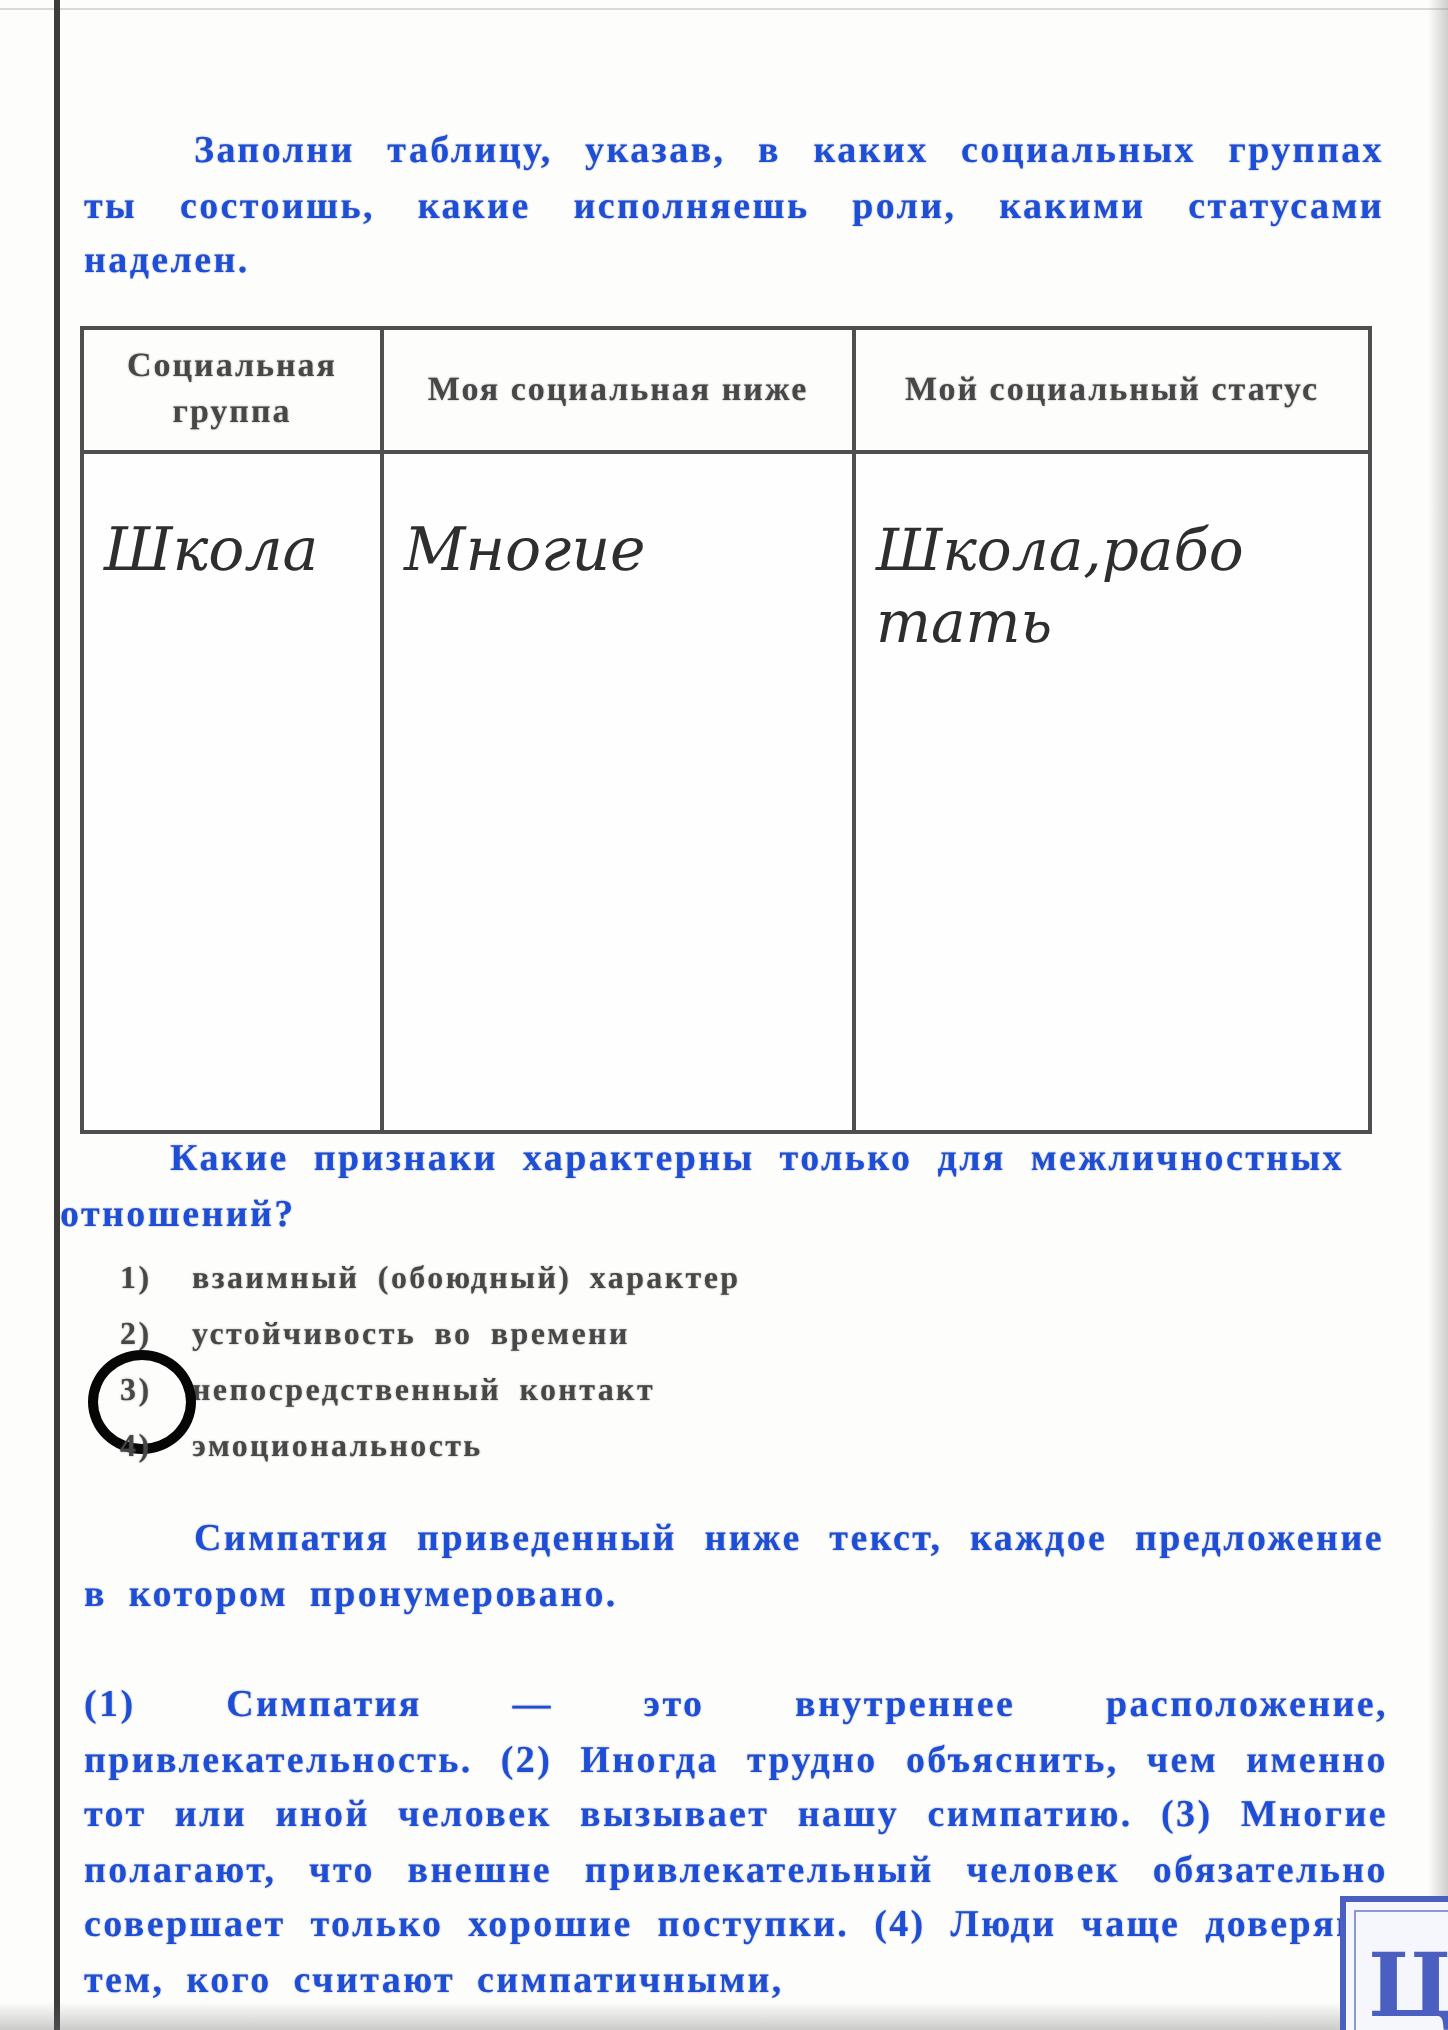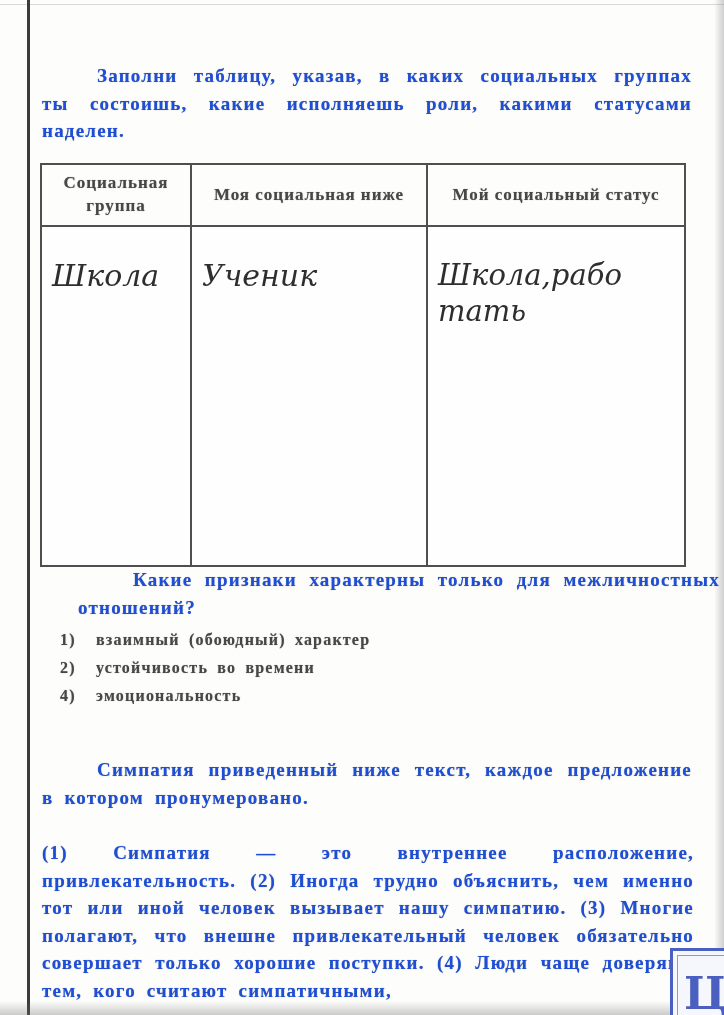--- a/index.html
+++ b/index.html
@@ -41,21 +41,21 @@
     text-shadow:0 0 1px rgba(80,80,80,0.55);
   }
   table.tbl td{height:308px;vertical-align:top;padding:30px 8px 0 10px;background:#fefefe;}
 
   .hand{
     font-family:"DejaVu Serif",serif;font-style:italic;font-weight:500;
     font-size:30px;color:#2e2e2e;line-height:1.25;
   }
   .hand-wrap{display:inline-block;width:205px;word-break:break-all;font-size:29px;}
 
-  .q2{left:30px;top:566px;width:642px;margin-left:48px;}
+  .q2{left:30px;top:566px;width:642px;}
 
   .opts{position:absolute;left:60px;top:626px;width:600px;}
   .opt{
     position:relative;
     font-size:16px;line-height:28px;
     font-weight:700;color:#474747;
     letter-spacing:1.2px;word-spacing:4px;
     text-shadow:0 0 1px rgba(80,80,80,0.55);
   }
   .opt-num{display:inline-block;width:36px;}
@@ -109,37 +109,41 @@
         <th>Моя социальная ниже</th>
         <th>Мой социальный статус</th>
       </tr>
     </thead>
     <tbody>
       <tr>
         <td>
           <span class="hand">Школа</span>
         </td>
         <td>
-          <span class="hand">Ученик</span>
+          <span class="hand">Многие</span>
         </td>
         <td>
           <span class="hand hand-wrap">Школа,работать</span>
         </td>
       </tr>
     </tbody>
   </table>
 
   <p class="para indent q2">Какие признаки характерны только для межличностных отношений?</p>
 
   <div class="opts">
     <div class="opt">
       <span class="opt-num">1)</span><span>взаимный (обоюдный) характер</span>
     </div>
     <div class="opt">
       <span class="opt-num">2)</span><span>устойчивость во времени</span>
+    </div>
+    <div class="opt">
+      <div class="pen-circle"></div>
+      <span class="opt-num">3)</span><span>непосредственный контакт</span>
     </div>
     <div class="opt">
       <span class="opt-num">4)</span><span>эмоциональность</span>
     </div>
   </div>
 
   <p class="para indent task3">Симпатия приведенный ниже текст, каждое предложение в котором пронумеровано.</p>
 
   <p class="para passage">(1) Симпатия — это внутреннее расположение, привлекательность. (2) Иногда трудно объяснить, чем именно тот или иной человек вызывает нашу симпатию. (3) Многие полагают, что внешне привлекательный человек обязательно совершает только хорошие поступки. (4) Люди чаще доверяют тем, кого считают симпатичными,</p>
 

